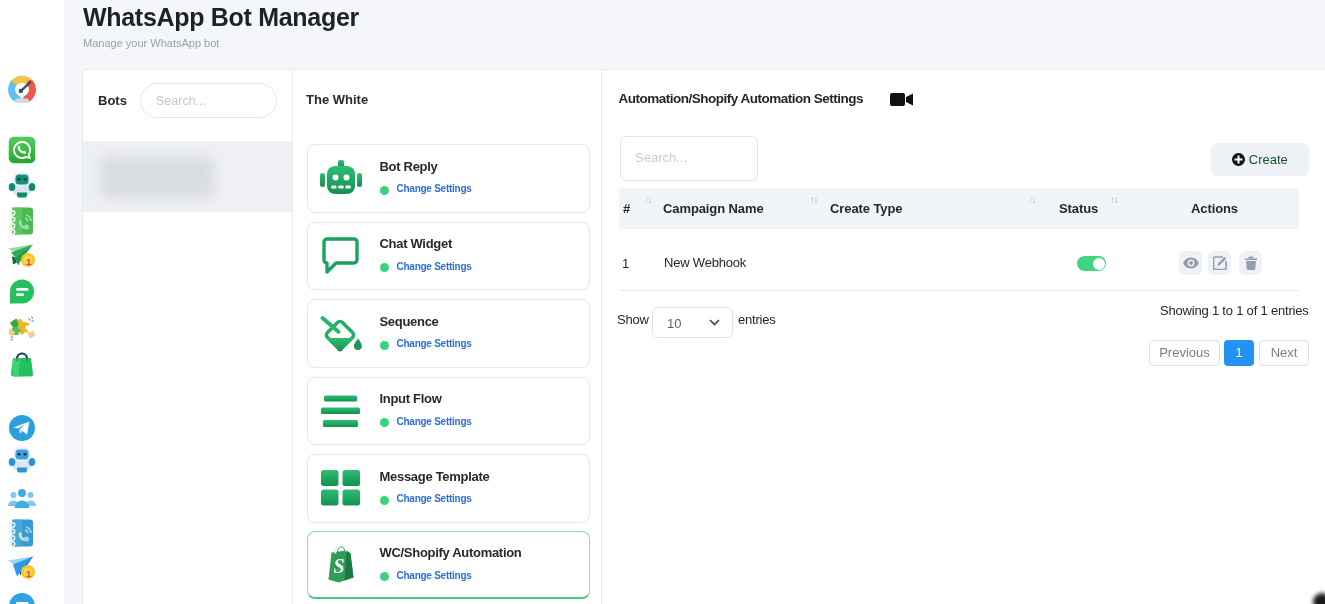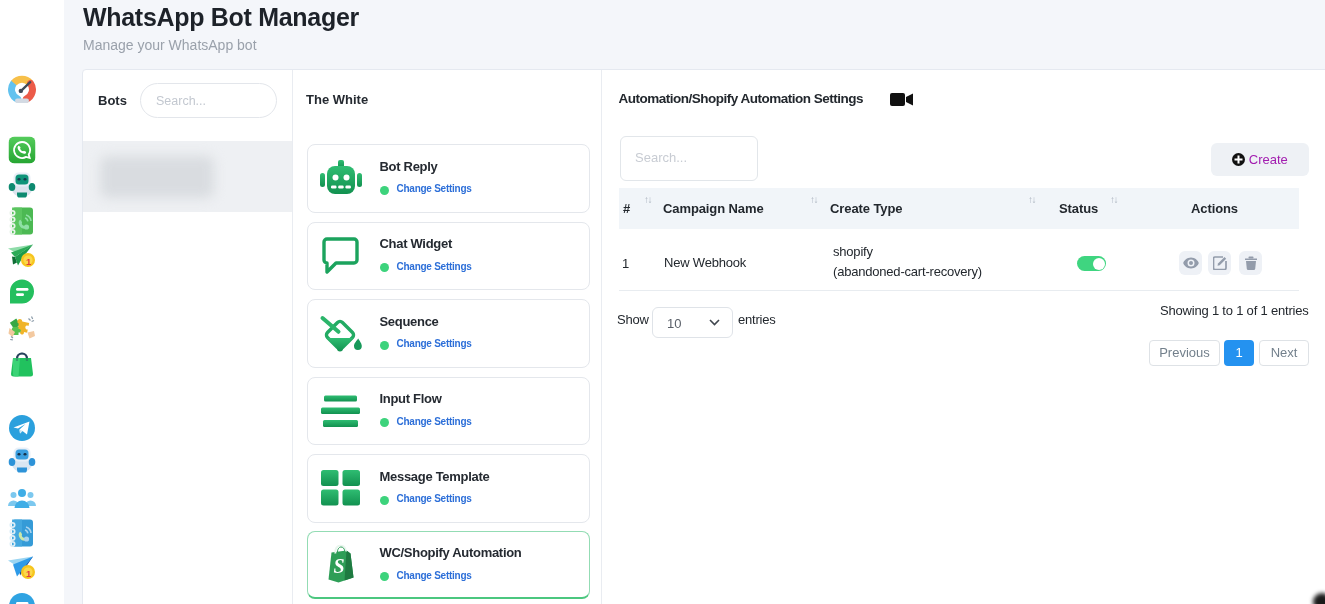--- a/index.html
+++ b/index.html
@@ -2,21 +2,21 @@
 <html><head>
 <meta charset="utf-8">
 <style>
 * { margin:0; padding:0; box-sizing:border-box; }
 html,body { width:1325px; height:604px; }
 body { font-family:"Liberation Sans", sans-serif; background:#f4f6fa; }
 .page { position:relative; width:1325px; height:604px; overflow:hidden; }
 .sidebar { position:absolute; left:0; top:0; width:64px; height:604px; background:#ffffff; }
 .sicon { position:absolute; left:22px; transform:translate(-50%,-50%); }
 h1.title { position:absolute; left:83px; top:3px; font-size:25px; font-weight:700; color:#1d2229; letter-spacing:-0.3px; }
-.subtitle { position:absolute; left:83px; top:37px; font-size:14px; color:#9aa1ab; }
+.subtitle { position:absolute; left:83px; top:37px; font-size:11px; color:#9aa1ab; }
 .card { position:absolute; left:82px; top:69px; width:1260px; height:560px; background:#ffffff; border:1px solid #e5e9f0; border-radius:4px 0 0 0; }
 
 .colA { position:absolute; left:0; top:0; width:210px; height:560px; border-right:1px solid #e9ecf1; }
 .colB { position:absolute; left:210px; top:0; width:309px; height:560px; border-right:1px solid #e9ecf1; }
 .colC { position:absolute; left:519px; top:0; width:741px; height:560px; }
 .bots-label { position:absolute; left:15px; top:22.5px; font-size:13px; font-weight:700; color:#252a31;text-align:center; }
 .searchpill { position:absolute; left:57px; top:13px; width:137px; height:35px; border:1px solid #e3e6eb; border-radius:18px; background:#fff; }
 .searchpill span { position:absolute; left:15px; top:10px; font-size:12.5px; color:#c3c8d0; }
 .selrow { position:absolute; left:0; top:71px; width:209px; height:71px; background:#eef0f3; }
 .blurname { position:absolute; left:17px; top:15px; width:114px; height:42px; background:#d9dce0; border-radius:8px; filter:blur(6px); }
@@ -27,21 +27,21 @@
 .mcard .mtitle { position:absolute; left:72px; top:13.5px; font-size:13px; font-weight:700; letter-spacing:-0.3px; color:#252a31; }
 .mcard .dot { position:absolute; left:72px; top:40.5px; width:9px; height:9px; border-radius:50%; background:#3dd37c; }
 .mcard .chg { position:absolute; left:89px; top:38px; font-size:10px; font-weight:700; letter-spacing:-0.25px; color:#2d6fd8; }
 
 .c-title { position:absolute; left:16.5px; top:20.5px; font-size:13.5px; font-weight:700; letter-spacing:-0.5px; color:#23282e; }
 .vcam { position:absolute; left:288px; top:23px; }
 .options { position:absolute; left:617px; top:14px; width:98px; height:33px; border:1px solid #cdd6e1; border-radius:6px; background:#fff; font-size:13px; color:#29303a; text-align:center; line-height:31px; }
 .options .caret { display:inline-block; width:0; height:0; border-left:4px solid transparent; border-right:4px solid transparent; border-top:4px solid #29303a; margin-left:5px; vertical-align:middle; }
 .tsearch { position:absolute; left:18px; top:66px; width:138px; height:45px; border:1px solid #e2e6ea; border-radius:6px; background:#fff; }
 .tsearch span { position:absolute; left:14px; top:13px; font-size:13px; color:#c8ccd3; }
-.createbtn { position:absolute; left:609px; top:73px; width:98px; height:33px; background:#eef1f5; border-radius:6px; font-size:13px; color:#a21caf; text-align:center; line-height:33px; }
+.createbtn { position:absolute; left:609px; top:73px; width:98px; height:33px; background:#eef1f5; border-radius:6px; font-size:13px; color:#14532d; text-align:center; line-height:33px; }
 .thead { position:absolute; left:17px; top:118px; width:680px; height:41px; background:#f1f5f9; }
 .th { position:absolute; top:13px; font-size:13px; letter-spacing:-0.1px; font-weight:700; color:#23282e; }
 .sortarr { position:absolute; top:6px; font-size:10px; color:#aab3bf; letter-spacing:-1.5px; }
 .trow-border { position:absolute; left:17px; top:220px; width:680px; height:1px; background:#e8ecf0; }
 .td { position:absolute; font-size:13px; letter-spacing:-0.2px; color:#23282e; }
 .toggle { position:absolute; left:475px; top:186px; width:29px; height:15px; background:#3fd580; border-radius:8px; }
 .toggle .knob { position:absolute; right:1.5px; top:1.5px; width:12px; height:12px; background:#fff; border-radius:50%; }
 .abtn { position:absolute; top:181px; width:23px; height:24px; background:#eef1f6; border-radius:6px; }
 .abtn svg { position:absolute; left:50%; top:50%; transform:translate(-50%,-50%); }
 .show-l { position:absolute; top:241.5px; font-size:13px; letter-spacing:-0.2px; color:#23282e; }
@@ -303,21 +303,20 @@
         <div class="th" style="left:44px">Campaign Name</div>
           <div class="sortarr" style="left:191px">↑↓</div>
         <div class="th" style="left:211px">Create Type</div>
           <div class="sortarr" style="left:409px">↑↓</div>
         <div class="th" style="left:440px">Status</div>
           <div class="sortarr" style="left:491px">↑↓</div>
         <div class="th" style="left:572px">Actions</div>
       </div>
       <div class="td" style="left:20px; top:186px">1</div>
       <div class="td" style="left:62px; top:185px">New Webhook</div>
-      <div class="td" style="left:231px; top:171.5px; line-height:20px">shopify<br>(abandoned-cart-recovery)</div>
             <div class="toggle">
           <div class="knob"></div>
         </div>
       <div class="abtn" style="left:577px">
         <svg width="17" height="12" viewBox="0 0 17 12">
             <path d="M8.5 0.5 C12.5 0.5 15.5 3.5 16.3 6 C15.5 8.5 12.5 11.5 8.5 11.5 C4.5 11.5 1.5 8.5 0.7 6 C1.5 3.5 4.5 0.5 8.5 0.5 Z M8.5 2.5 A3.5 3.5 0 1 0 8.5 9.5 A3.5 3.5 0 0 0 8.5 2.5 Z" fill="#939cab"></path>
             <circle cx="8.5" cy="6" r="2" fill="#939cab"></circle>
           </svg>
       </div>
       <div class="abtn" style="left:606px">

